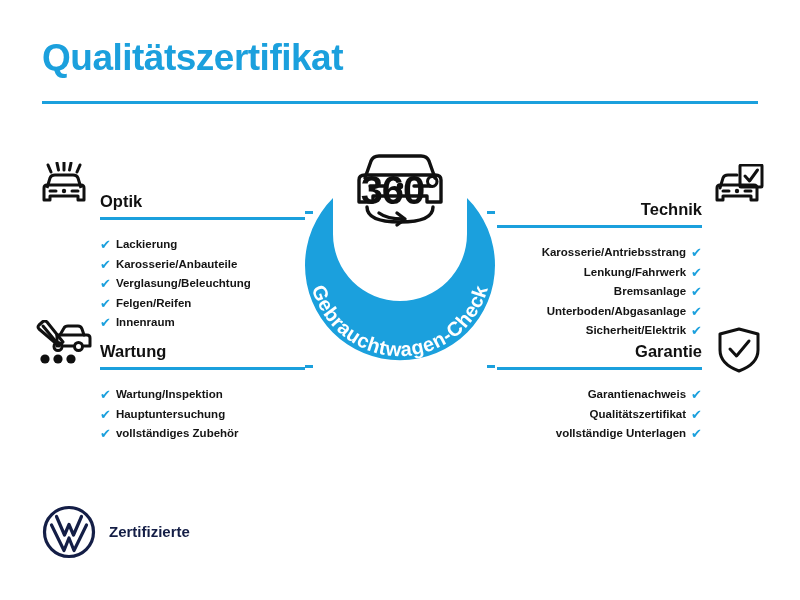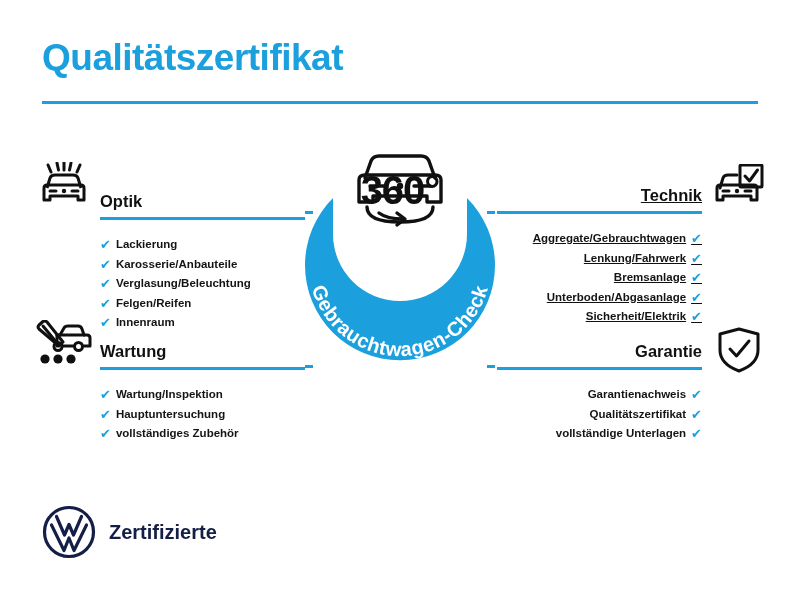--- a/index.html
+++ b/index.html
@@ -49,21 +49,21 @@
   .col-right .item{justify-content:flex-end;}
   .col-right .check{margin-left:5px;order:2;}
 
   
   .sec-icon{position:absolute;width:52px;height:46px;}
   .sec-icon svg{display:block;width:100%;height:100%;}
 
   
   #sec-optik   {left:100px; top:186px; width:205px;}
   #sec-wartung {left:100px; top:336px; width:205px;}
-  #sec-technik {left:497px; top:180px; width:205px;text-decoration:underline;}
+  #sec-technik {left:497px; top:194px; width:205px;}
   #sec-garantie{left:497px; top:336px; width:205px;}
 
   #icon-optik   {left:38px;  top:162px;}
   #icon-wartung {left:33px;  top:320px; width:60px;}
   #icon-technik {left:712px; top:164px;}
   #icon-garantie{left:715px; top:326px; width:48px;height:48px;}
 
   
   .connector{position:absolute;height:2.5px;background:#1ba0dd;}
   #conn-l-top{left:305px;top:211px;width:8px;}
@@ -85,21 +85,21 @@
   }
   .car-top{
     position:absolute;left:58px;top:0px;width:114px;height:82px;
   }
   .car-top svg{width:114px;height:82px;}
 
   
   .footer{position:absolute;left:42px;top:505px;display:flex;align-items:center;}
   .vw-mark{width:54px;height:54px;}
   .vw-text{
-    margin-left:13px;font-size:20px;font-weight:bold;color:#141e46;
+    margin-left:13px;font-size:15px;font-weight:bold;color:#141e46;
     line-height:20px;white-space:nowrap;
   }
 </style>
 </head>
 <body>
 
 <div class="page">
 
   <div class="page-title">Qualitätszertifikat</div>
   <div class="title-rule"></div>
@@ -220,21 +220,21 @@
   </div>
 
   <div class="section col-right" id="sec-technik">
     <div class="sec-head">
       <div class="sec-title">Technik</div>
       <div class="sec-rule"></div>
     </div>
     <div class="items">
       <div class="item">
           <span class="check">✔</span>
-          <span>Aggregate/Gebrauchtwagen</span>
+          <span>Karosserie/Antriebsstrang</span>
         </div>
       <div class="item">
           <span class="check">✔</span>
           <span>Lenkung/Fahrwerk</span>
         </div>
       <div class="item">
           <span class="check">✔</span>
           <span>Bremsanlage</span>
         </div>
       <div class="item">

